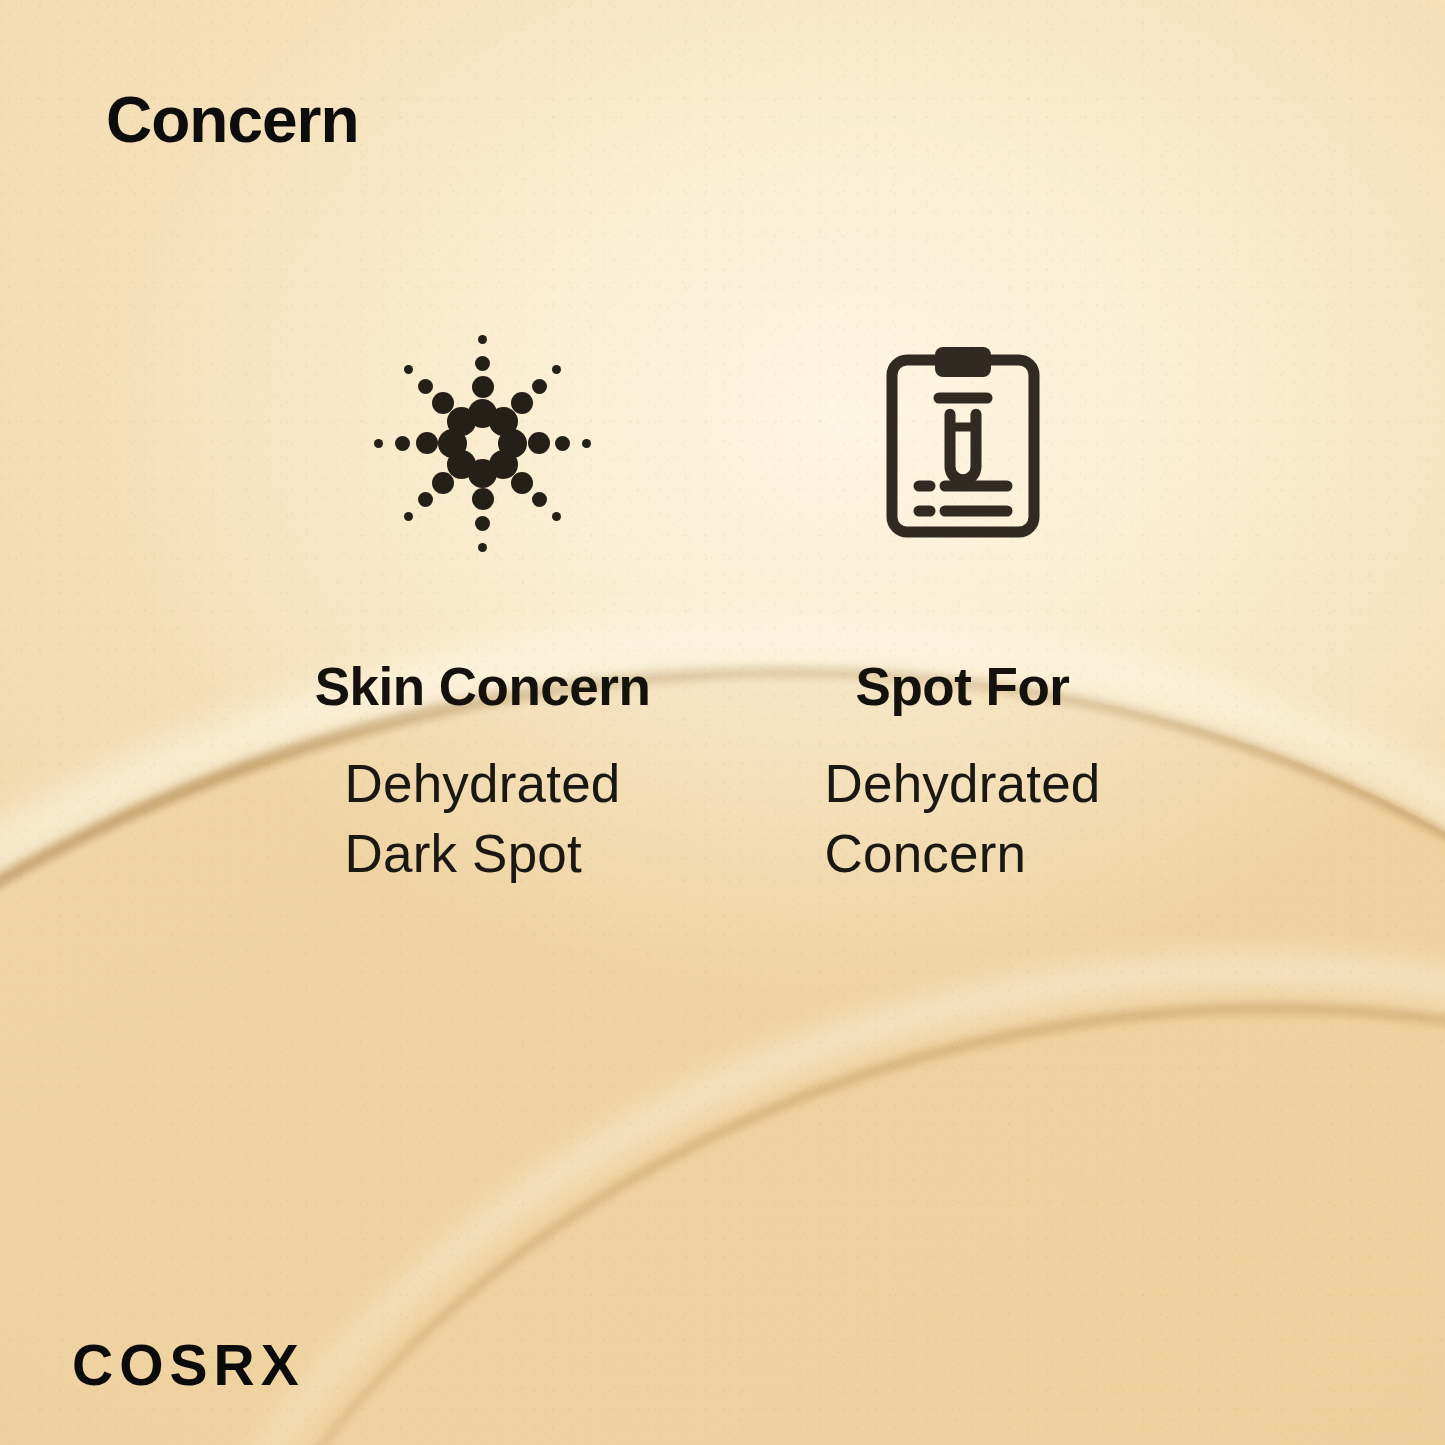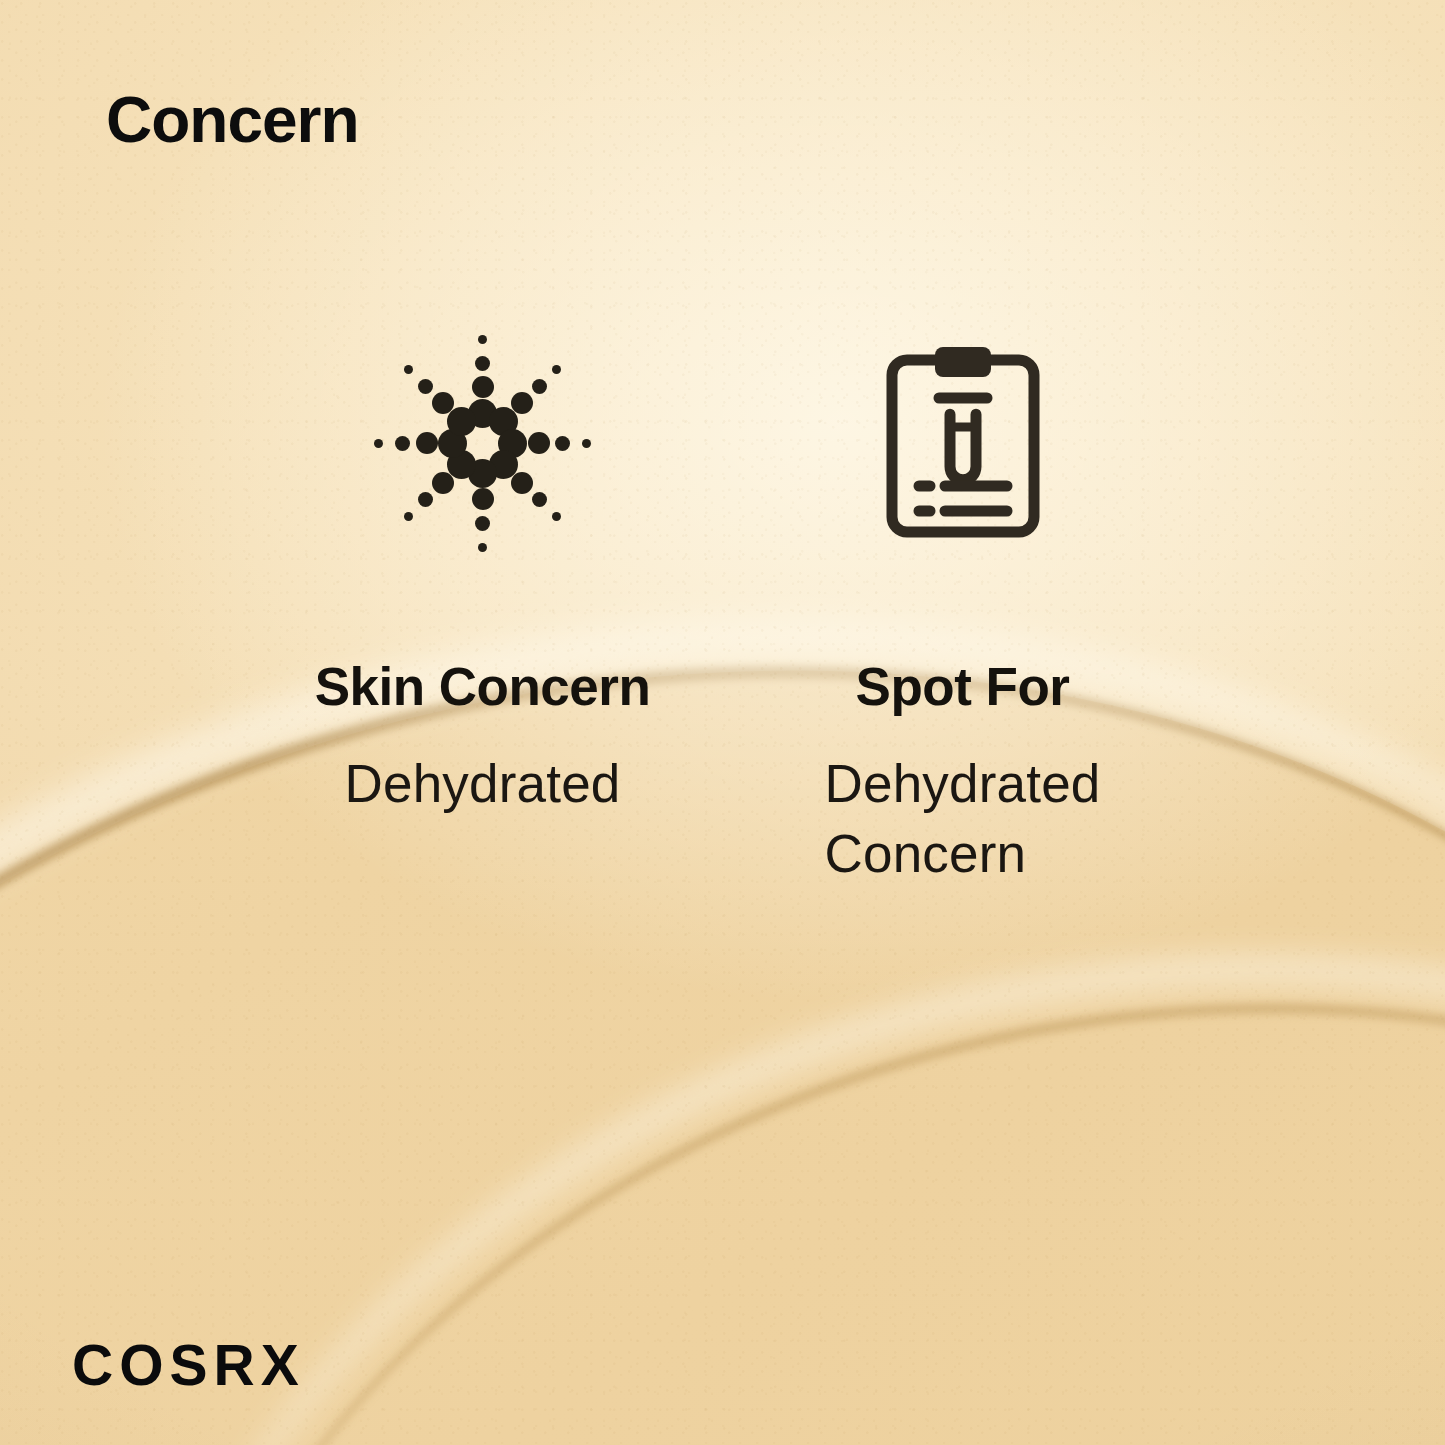--- a/index.html
+++ b/index.html
@@ -241,20 +241,21 @@
               <i style="width: 15px; height: 15px; background: rgb(36, 32, 24); margin-left: -64.0685px; margin-top: -64.0685px;"></i>
               <i style="width: 22px; height: 22px; background: rgb(36, 32, 24); margin-left: -50.598px; margin-top: -50.598px;"></i>
               <i style="width: 29px; height: 29px; background: rgb(36, 32, 24); margin-left: -35.7132px; margin-top: -35.7132px;"></i>
             </div>
         </div>
 
         <div class="col-heading">Skin Concern</div>
 
         <ul class="col-list">
           <li>Dehydrated</li>
+          <li>Dark Spot</li>
         </ul>
       </div>
 
       <div class="col col-right">
 
         <div class="icon-wrap">
           <svg class="clipboard" width="160" height="196" viewBox="0 0 160 196">
 
             <rect x="9" y="15" width="142" height="172" rx="15" ry="15" fill="none" stroke="#302a21" stroke-width="11"></rect>
 

